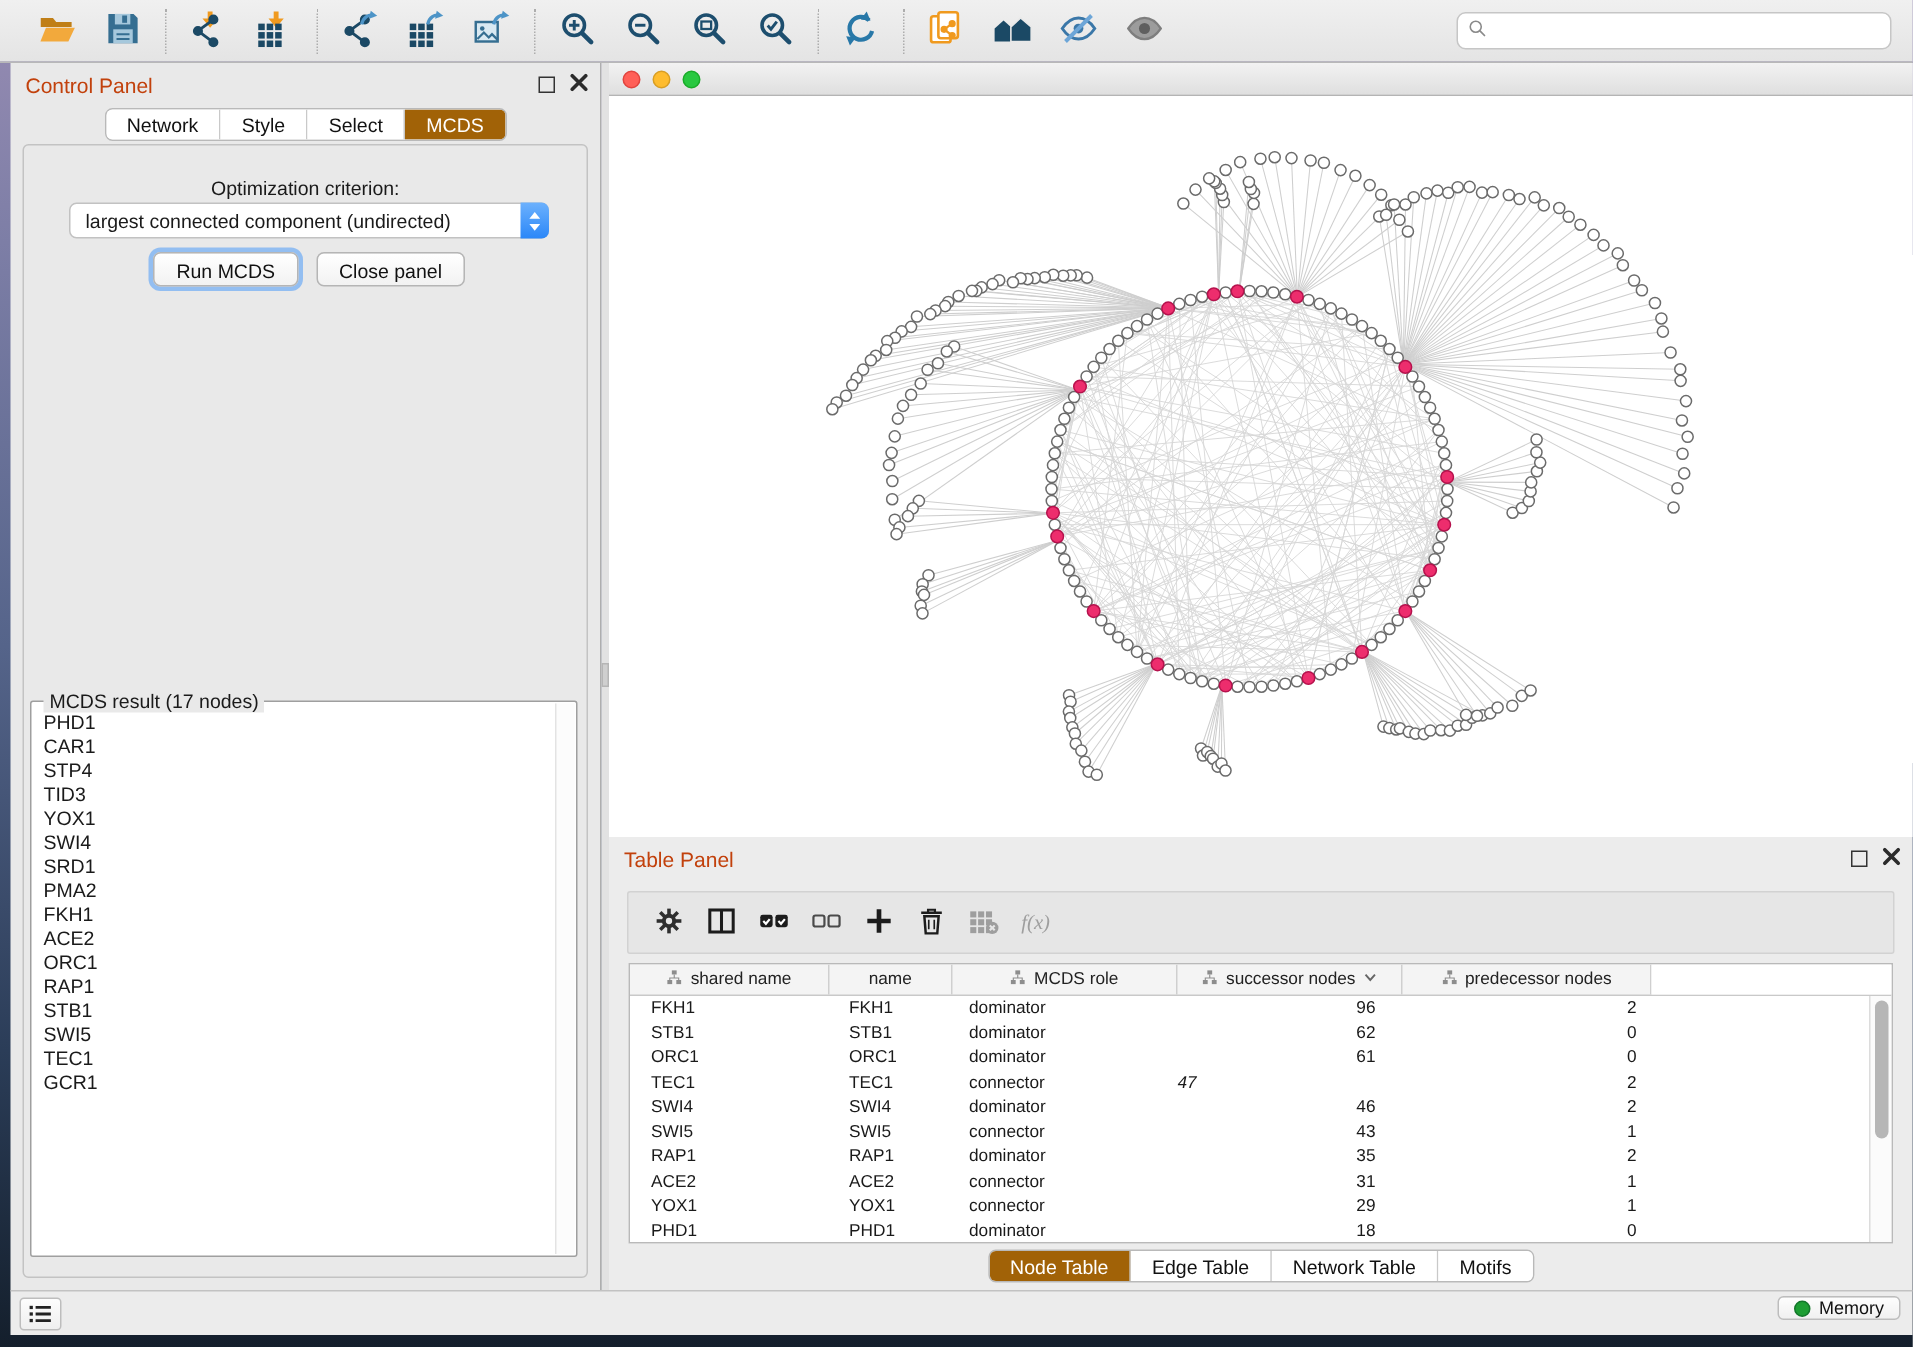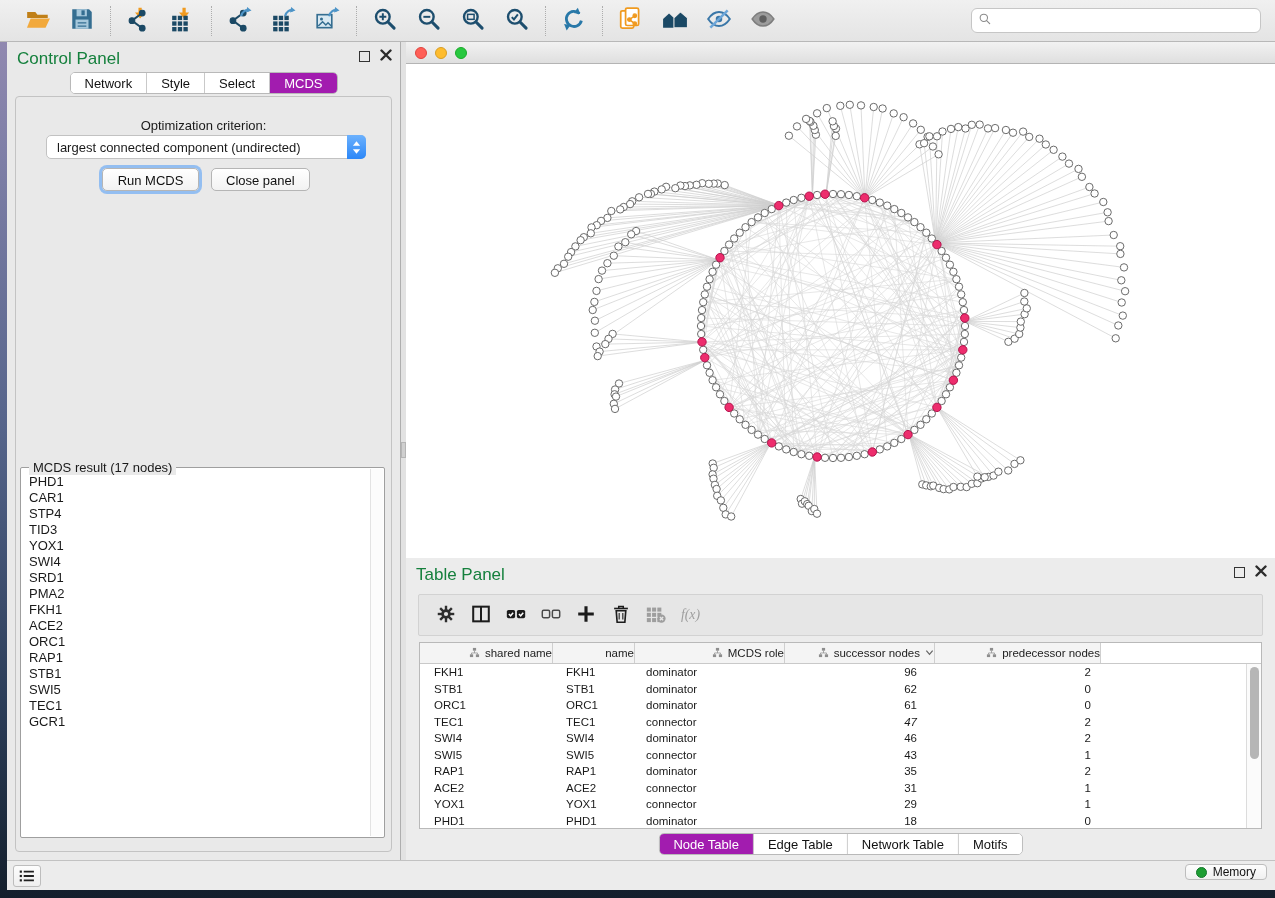--- a/index.html
+++ b/index.html
@@ -20,31 +20,31 @@
   #search-wrap { margin-left:auto; margin-right:4px; width:290px; height:25px; background:#fff;
     border:1px solid #c6c6c6; border-radius:6px; display:flex; align-items:center; padding:0 6px; }
   #search-wrap svg { width:14px; height:14px; flex:0 0 auto; }
   #quick-search { border:none; outline:none; background:transparent; flex:1; height:100%;
     font-size:12px; padding-left:5px; }
 
   
   #control-panel { left:7px; top:42px; width:394px; height:818px; background:#e9e9e9;
     border-right:1px solid #aeaeae; }
   .panel-title-row { position:absolute; left:0; top:0; right:0; height:28px; }
-  .panel-title { position:absolute; left:10px; top:7px; font-size:17px; color:#15803d; }
+  .panel-title { position:absolute; left:10px; top:7px; font-size:14px; color:#c2410c; }
   .panel-icons { position:absolute; right:8px; top:7px; display:flex; gap:10px; align-items:center; }
   .float-ic { width:11px; height:11px; border:1.6px solid #333; background:transparent; }
   .close-ic svg { width:12px; height:12px; }
 
   .seg-tabs { display:flex; border:1px solid #b9b9b9; border-radius:5px; background:#fff;
     overflow:hidden; height:22px; }
   .seg-tab { padding:0 14px; font-size:13px; display:flex; align-items:center;
     border-right:1px solid #c9c9c9; background:#fff; color:#111; cursor:default; }
   .seg-tab:last-child { border-right:none; }
-  .seg-tab.active { background:#a21caf; color:#fff; }
+  .seg-tab.active { background:#a16207; color:#fff; }
 
   #cp-tabs { position:absolute; left:50%; transform:translateX(-50%); top:30px; }
 
   #cp-pane { position:absolute; left:8px; right:8px; top:54px; bottom:8px;
     border:1px solid #c3c3c3; border-radius:4px; background:#e9e9e9; }
   #opt-label { position:absolute; left:0; right:0; top:21px; text-align:center; }
   #criterion { position:absolute; left:30px; top:38px; width:320px; height:24px; background:#fff;
     border:1px solid #c2c2c2; border-radius:5px; display:flex; align-items:center; }
   #criterion .val { flex:1; padding-left:10px; font-size:13px; white-space:nowrap; }
   #criterion .step { width:19px; height:24px; margin:-1px -1px -1px 0;
@@ -87,21 +87,21 @@
   #tp-toolbar { position:absolute; left:12px; right:12px; top:36px; height:42px;
     background:#e6e6e6; border:1px solid #d2d2d2; border-radius:2px;
     display:flex; align-items:center; gap:9px; padding:0 14px; }
   .tp-btn { background:none; border:none; width:26px; height:26px; display:flex;
     align-items:center; justify-content:center; }
   .tp-btn svg { width:22px; height:22px; }
 
   #node-table { position:absolute; left:13px; right:13px; top:84px; height:187px;
     background:#fff; border:1px solid #b9b9b9; overflow:hidden; }
   #thead { display:flex; height:21px; background:#f4f4f4; border-bottom:1px solid #c9c9c9; }
-  .th { display:flex; align-items:center; justify-content:flex-end; gap:5px;
+  .th { display:flex; align-items:center; justify-content:center; gap:5px;
     border-right:1px solid #cfcfcf; font-size:11.5px; color:#222; overflow:hidden; }
   .th-fill { flex:1; background:#fff; border-right:none; }
   #tbody .tr { display:flex; height:16.5px; }
   #tbody .td { font-size:11.5px; line-height:16.5px; overflow:hidden; white-space:nowrap; }
   #table-scroll { position:absolute; right:0; top:21px; bottom:0; width:15px; background:#fbfbfb;
     border-left:1px solid #dcdcdc; }
   #table-thumb { position:absolute; left:2.5px; top:3px; width:9px; height:92px; background:#b6b6b6;
     border-radius:5px; }
 
   #tp-tabs { position:absolute; left:50%; transform:translateX(-50%); top:275px; }
@@ -1221,21 +1221,21 @@
           <div class="td" style="width: 133px; flex: 0 0 133px; text-align: left; padding-left: 14px;">ORC1</div>
           <div class="td" style="width: 82px; flex: 0 0 82px; text-align: left; padding-left: 13px;">ORC1</div>
           <div class="td" style="width: 150px; flex: 0 0 150px; text-align: left; padding-left: 11px;">dominator</div>
           <div class="td" style="width: 150px; flex: 0 0 150px; text-align: right; padding-right: 18px;">61</div>
           <div class="td" style="width: 166px; flex: 0 0 166px; text-align: right; padding-right: 10px;">0</div>
         </div>
         <div class="tr">
           <div class="td" style="width: 133px; flex: 0 0 133px; text-align: left; padding-left: 14px;">TEC1</div>
           <div class="td" style="width: 82px; flex: 0 0 82px; text-align: left; padding-left: 13px;">TEC1</div>
           <div class="td" style="width: 150px; flex: 0 0 150px; text-align: left; padding-left: 11px;">connector</div>
-          <div class="td" style="width: 150px; flex: 0 0 150px; text-align: right; padding-right: 18px; font-style: italic;">47</div>
+          <div class="td" style="width: 150px; flex: 0 0 150px; padding-right: 18px; font-style: italic;">47</div>
           <div class="td" style="width: 166px; flex: 0 0 166px; text-align: right; padding-right: 10px;">2</div>
         </div>
         <div class="tr">
           <div class="td" style="width: 133px; flex: 0 0 133px; text-align: left; padding-left: 14px;">SWI4</div>
           <div class="td" style="width: 82px; flex: 0 0 82px; text-align: left; padding-left: 13px;">SWI4</div>
           <div class="td" style="width: 150px; flex: 0 0 150px; text-align: left; padding-left: 11px;">dominator</div>
           <div class="td" style="width: 150px; flex: 0 0 150px; text-align: right; padding-right: 18px;">46</div>
           <div class="td" style="width: 166px; flex: 0 0 166px; text-align: right; padding-right: 10px;">2</div>
         </div>
         <div class="tr">

